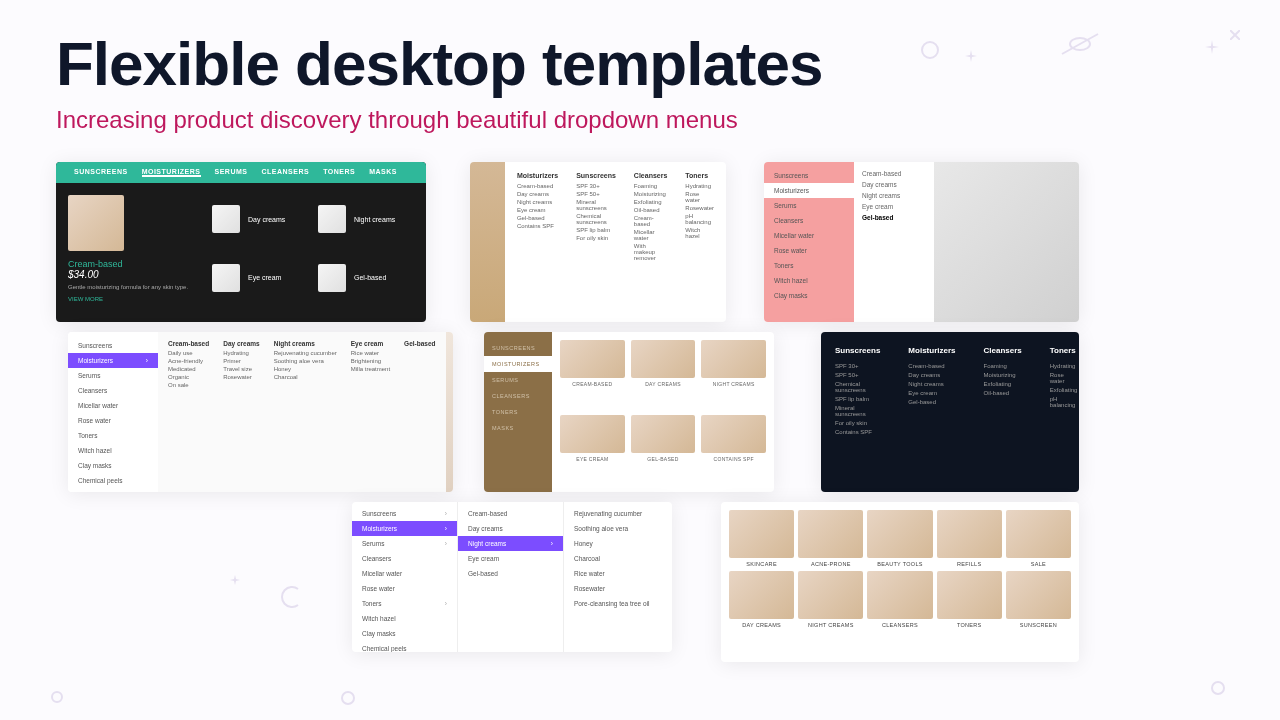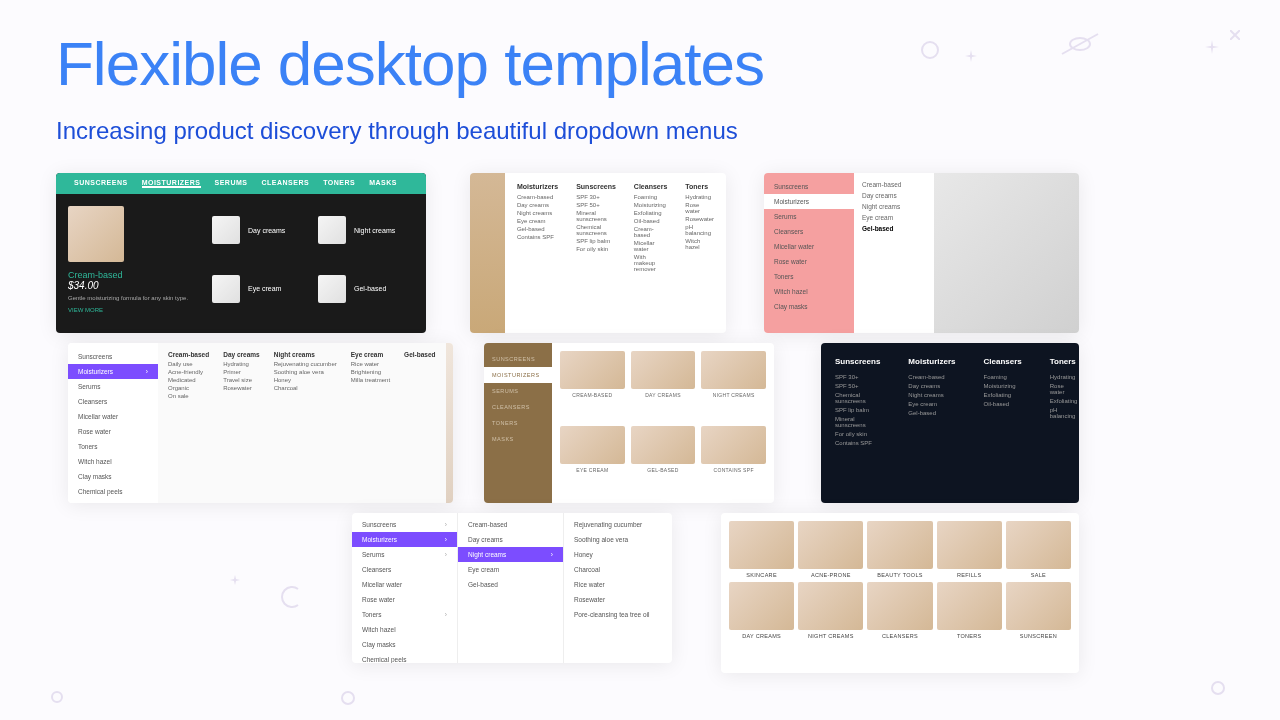--- a/index.html
+++ b/index.html
@@ -1,20 +1,20 @@
 <!DOCTYPE html>
 <html><head>
 <meta charset="utf-8">
 <style>
 *{margin:0;padding:0;box-sizing:border-box;font-family:-apple-system,BlinkMacSystemFont,sans-serif}
 body{width:1280px;height:720px;background:#fcfbfe;overflow:hidden;position:relative}
 .doodle{position:absolute;color:#e5dff0;z-index:0}
 .container{position:relative;z-index:1;padding:30px 56px}
-h1{font-size:62px;font-weight:400;color:#3b82f6;letter-spacing:-1px;line-height:1.1}
-h2{font-size:24px;font-weight:500;color:#1d4ed8;margin-top:19px}
+h1{font-size:62px;font-weight:700;color:#0f172a;letter-spacing:-1px;line-height:1.1}
+h2{font-size:24px;font-weight:500;color:#be185d;margin-top:8px}
 .gallery{margin-top:28px;position:relative}
 .card{position:absolute;background:#fff;box-shadow:0 2px 20px rgba(0,0,0,.08);border-radius:4px;overflow:hidden}
 .img{background:linear-gradient(135deg,#e8d5c4,#d4b896)}
 .img2{background:linear-gradient(135deg,#f5f5f5,#e0e0e0)}
 .c1{left:0;top:0;width:370px;height:160px;background:#1a1a1a;color:#fff}
 .c1-nav{background:#2fb89a;display:flex;gap:14px;padding:6px 18px;font-size:7px;font-weight:600;letter-spacing:.5px}
 .c1-nav span:nth-child(2){color:#fff;border-bottom:2px solid #fff}
 .c1-body{display:flex;padding:12px;gap:14px}
 .c1-left{width:130px}
 .c1-left .img{width:56px;height:56px;border-radius:2px}

